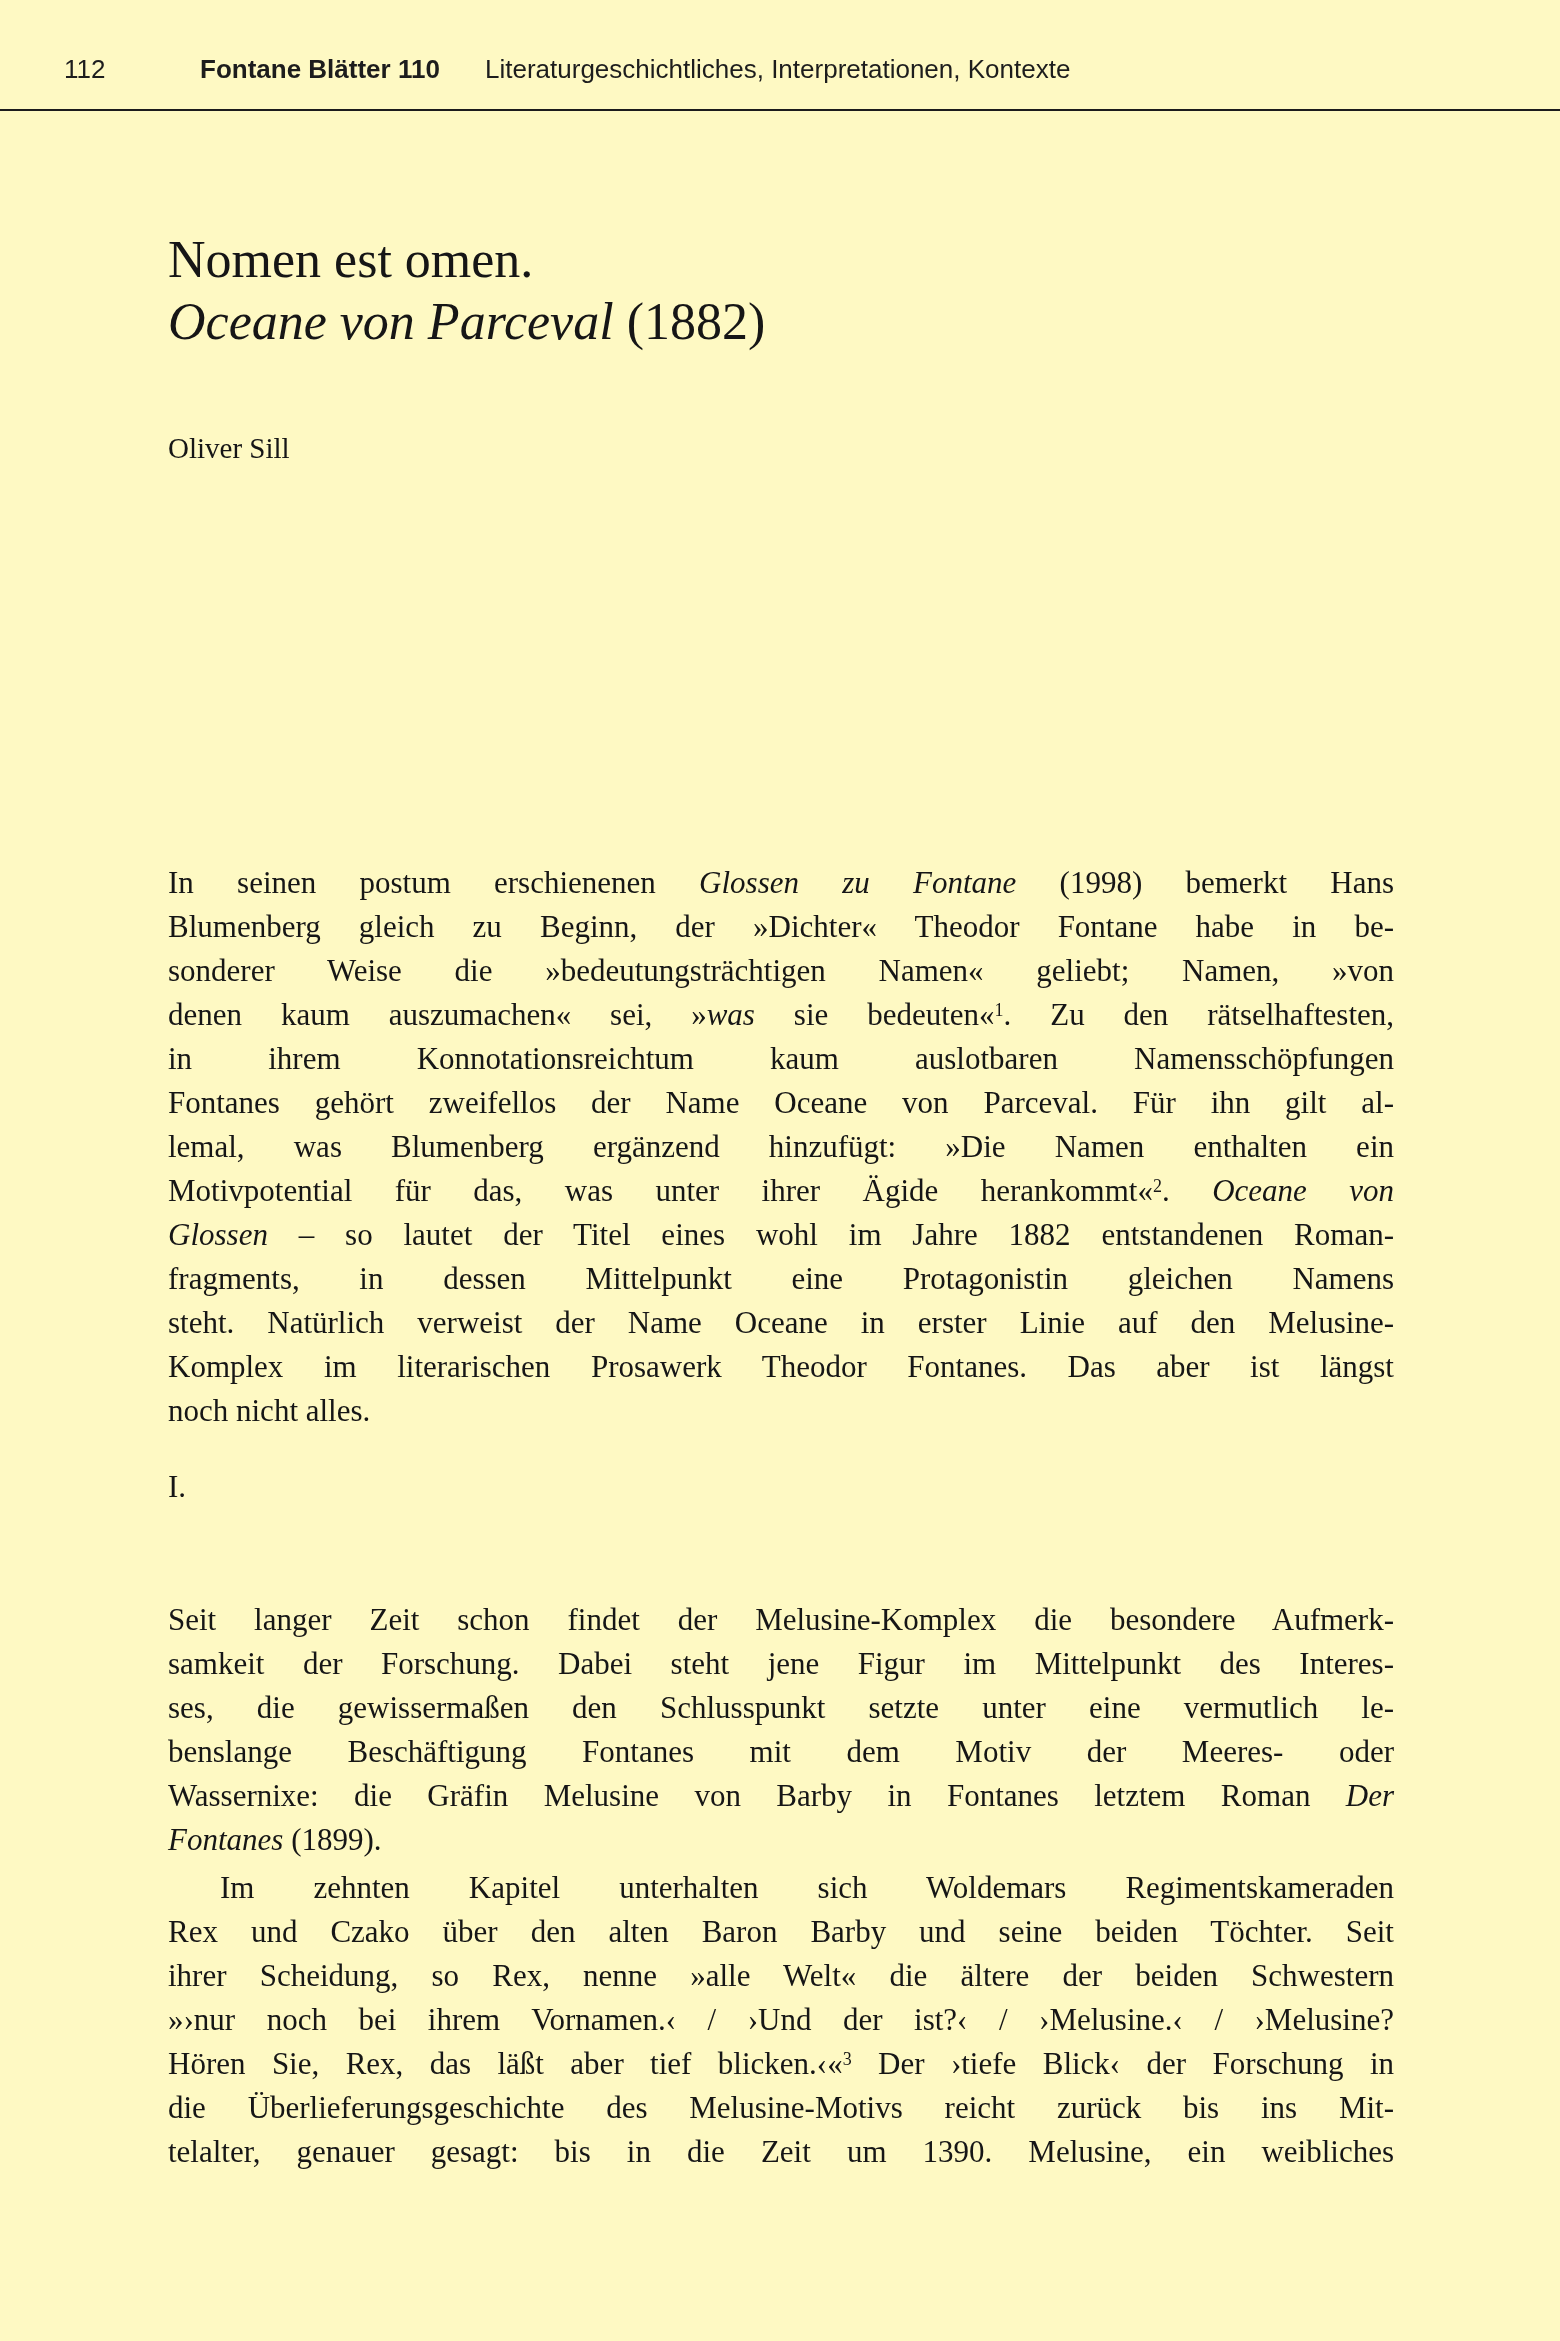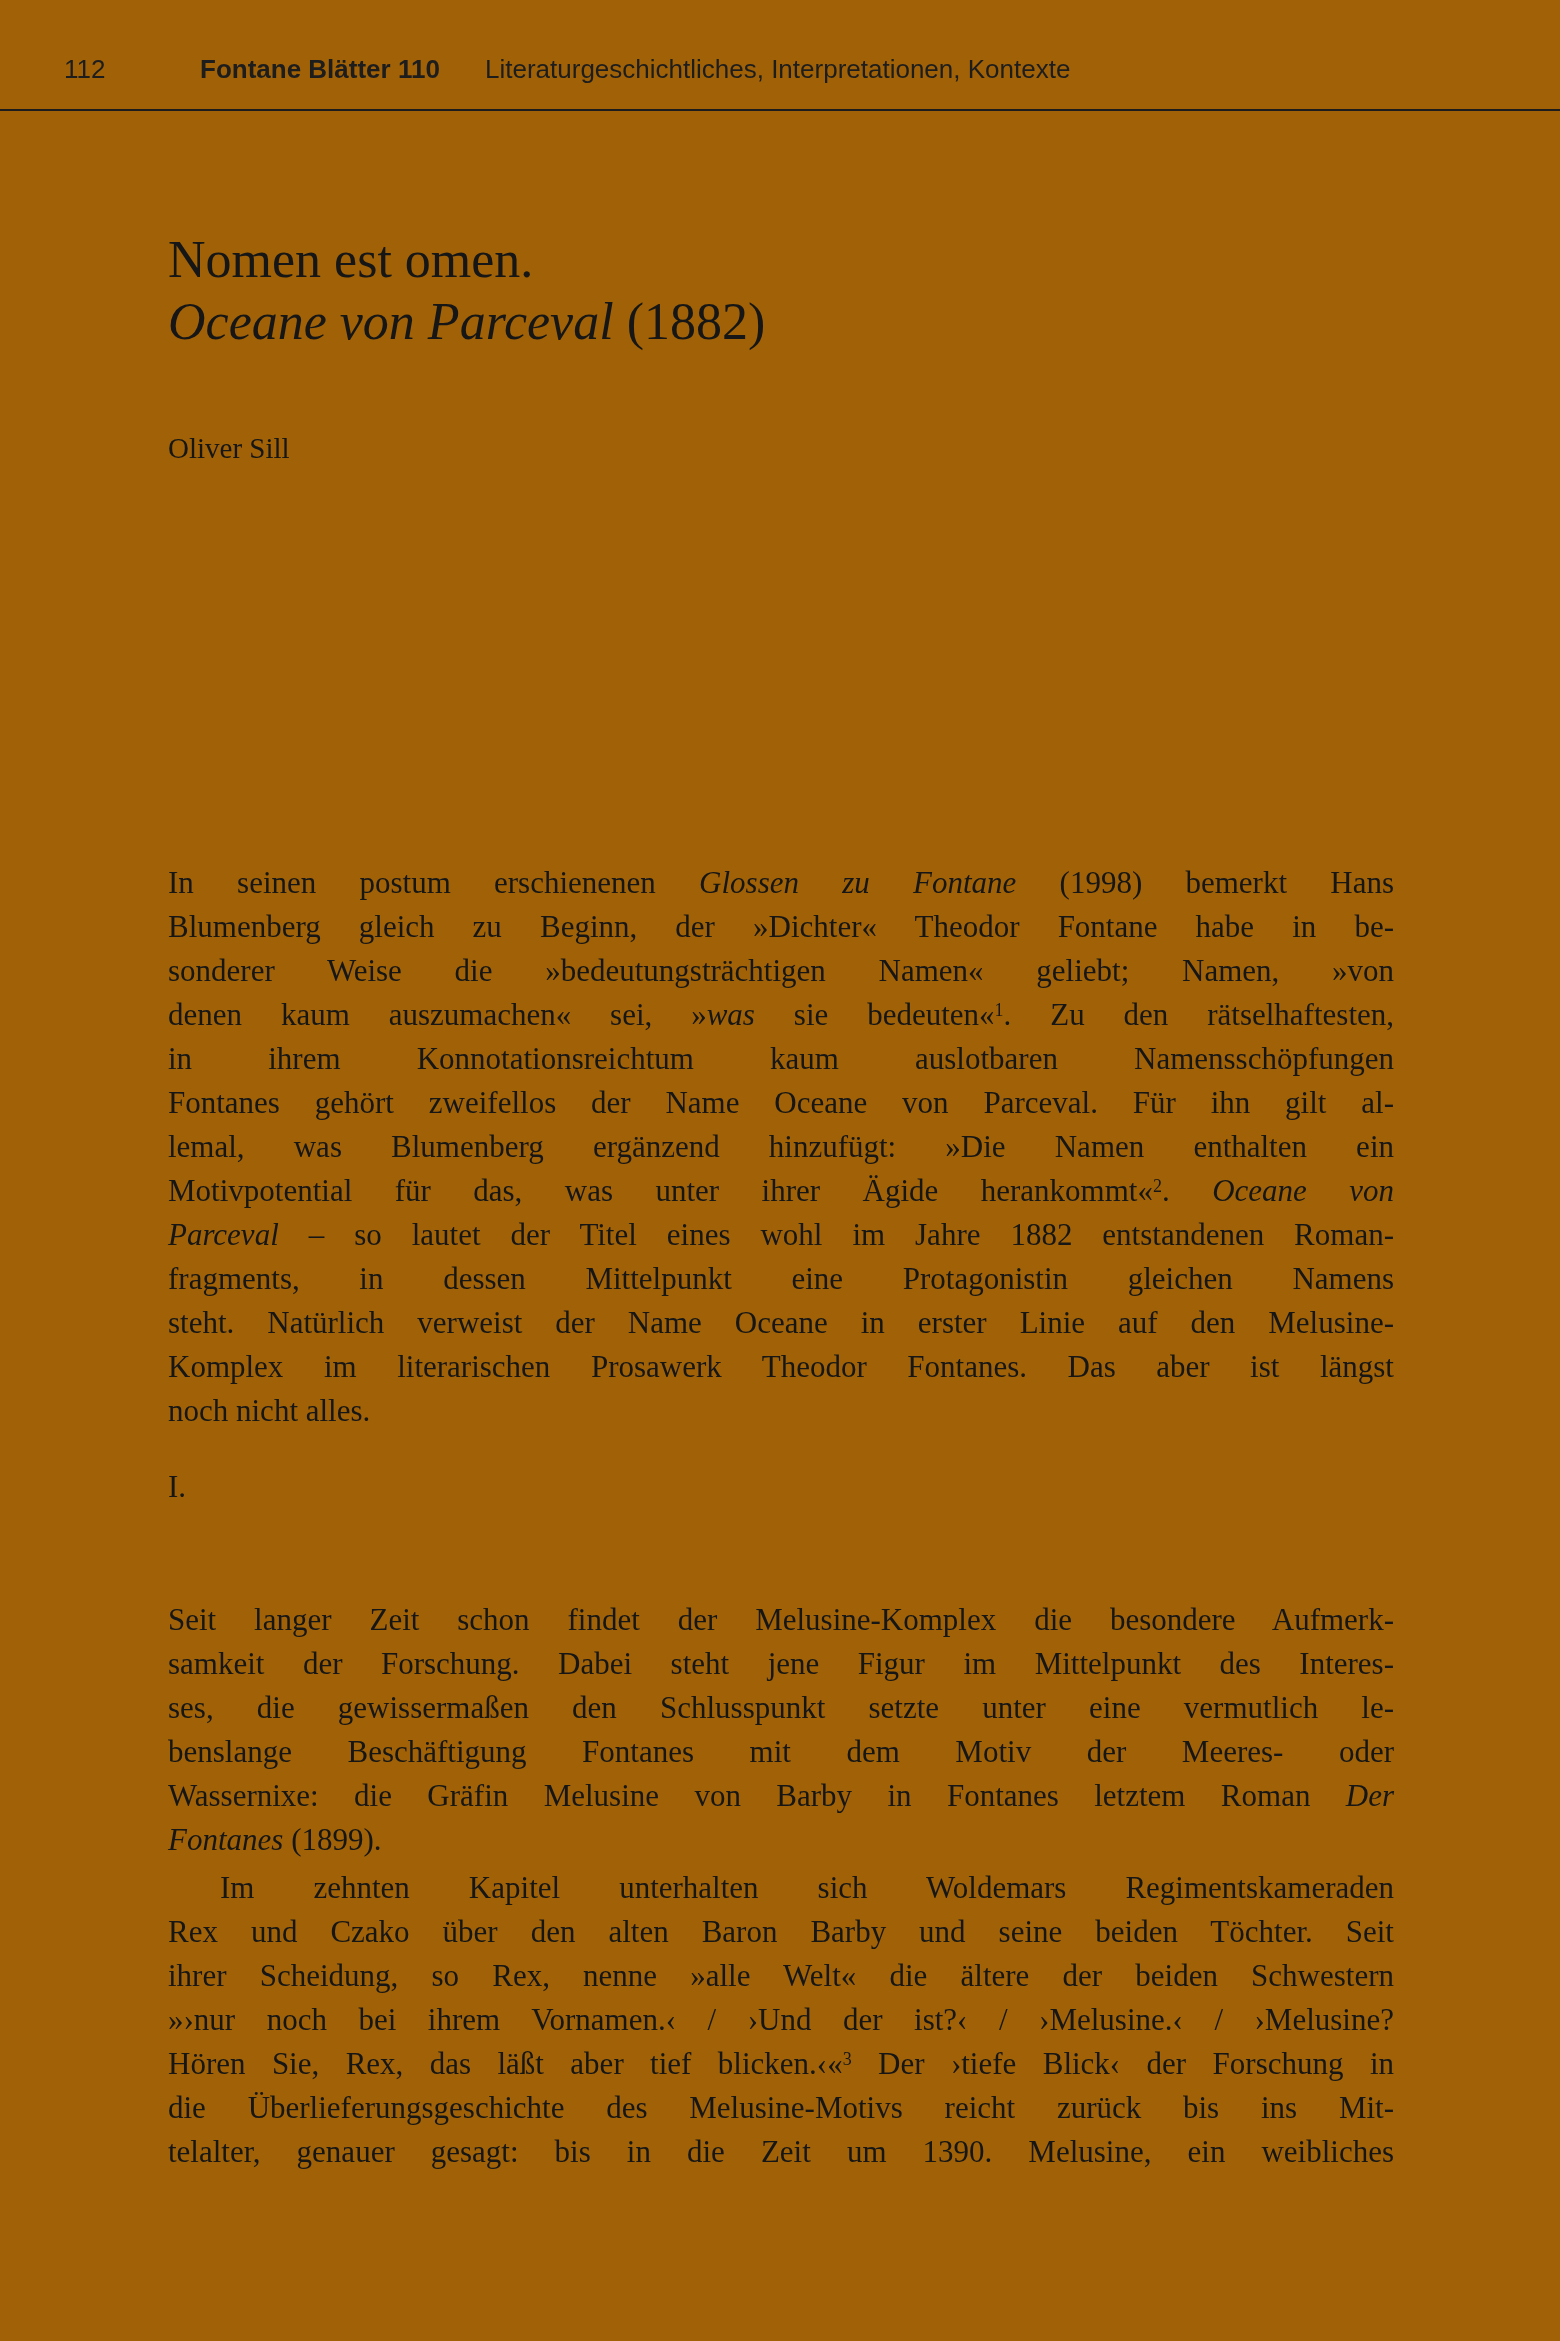--- a/index.html
+++ b/index.html
@@ -1,18 +1,18 @@
 <!DOCTYPE html>
 <html lang="de" style="font-size:12.5px"><head>
 <meta charset="utf-8">
 <style>
   html,body { margin:0; padding:0; background:#ffffff; }
   .page {
     position:relative; width:1561px; height:2342px;
-    background:#a16207; color:#181818; overflow:hidden;
+    background:#fef9c3; color:#181818; overflow:hidden;
     font-family:"Liberation Serif", serif;
   }
   .header {
     position:absolute; top:53px; left:0; width:1561px; height:33px;
     font-family:"Liberation Sans", sans-serif; font-size:26px; line-height:33px;
     color:#1d1d1d;
   }
   .header .pagenum  { position:absolute; left:64px;  font-weight:400; }
   .header .journal  { position:absolute; left:168px; font-weight:700;margin-left:32px; }
   .header .hsection { position:absolute; left:485px; font-weight:400; }
@@ -67,21 +67,21 @@
 
   <div class="para p1">
       <div class="bline">In seinen postum erschienenen <i>Glossen zu Fontane</i> (1998) bemerkt Hans</div>
       <div class="bline">Blumenberg gleich zu Beginn, der »Dichter« Theodor Fontane habe in be-</div>
       <div class="bline">sonderer Weise die »bedeutungsträchtigen Namen« geliebt; Namen, »von</div>
       <div class="bline">denen kaum auszumachen« sei, »<i>was</i> sie bedeuten«<sup>1</sup>. Zu den rätselhaftesten,</div>
       <div class="bline">in ihrem Konnotationsreichtum kaum auslotbaren Namensschöpfungen</div>
       <div class="bline">Fontanes gehört zweifellos der Name Oceane von Parceval. Für ihn gilt al-</div>
       <div class="bline">lemal, was Blumenberg ergänzend hinzufügt: »Die Namen enthalten ein</div>
       <div class="bline">Motivpotential für das, was unter ihrer Ägide herankommt«<sup>2</sup>. <i>Oceane von</i></div>
-      <div class="bline"><i>Parceval</i> – so lautet der Titel eines wohl im Jahre 1882 entstandenen Roman-</div>
+      <div class="bline"><i>Glossen</i> – so lautet der Titel eines wohl im Jahre 1882 entstandenen Roman-</div>
       <div class="bline">fragments, in dessen Mittelpunkt eine Protagonistin gleichen Namens</div>
       <div class="bline">steht. Natürlich verweist der Name Oceane in erster Linie auf den Melusine-</div>
       <div class="bline">Komplex im literarischen Prosawerk Theodor Fontanes. Das aber ist längst</div>
       <div class="bline left">noch nicht alles.</div>
     </div>
 
   <div class="ihead">I.</div>
 
   <div class="para p2">
       <div class="bline">Seit langer Zeit schon findet der Melusine-Komplex die besondere Aufmerk-</div>

